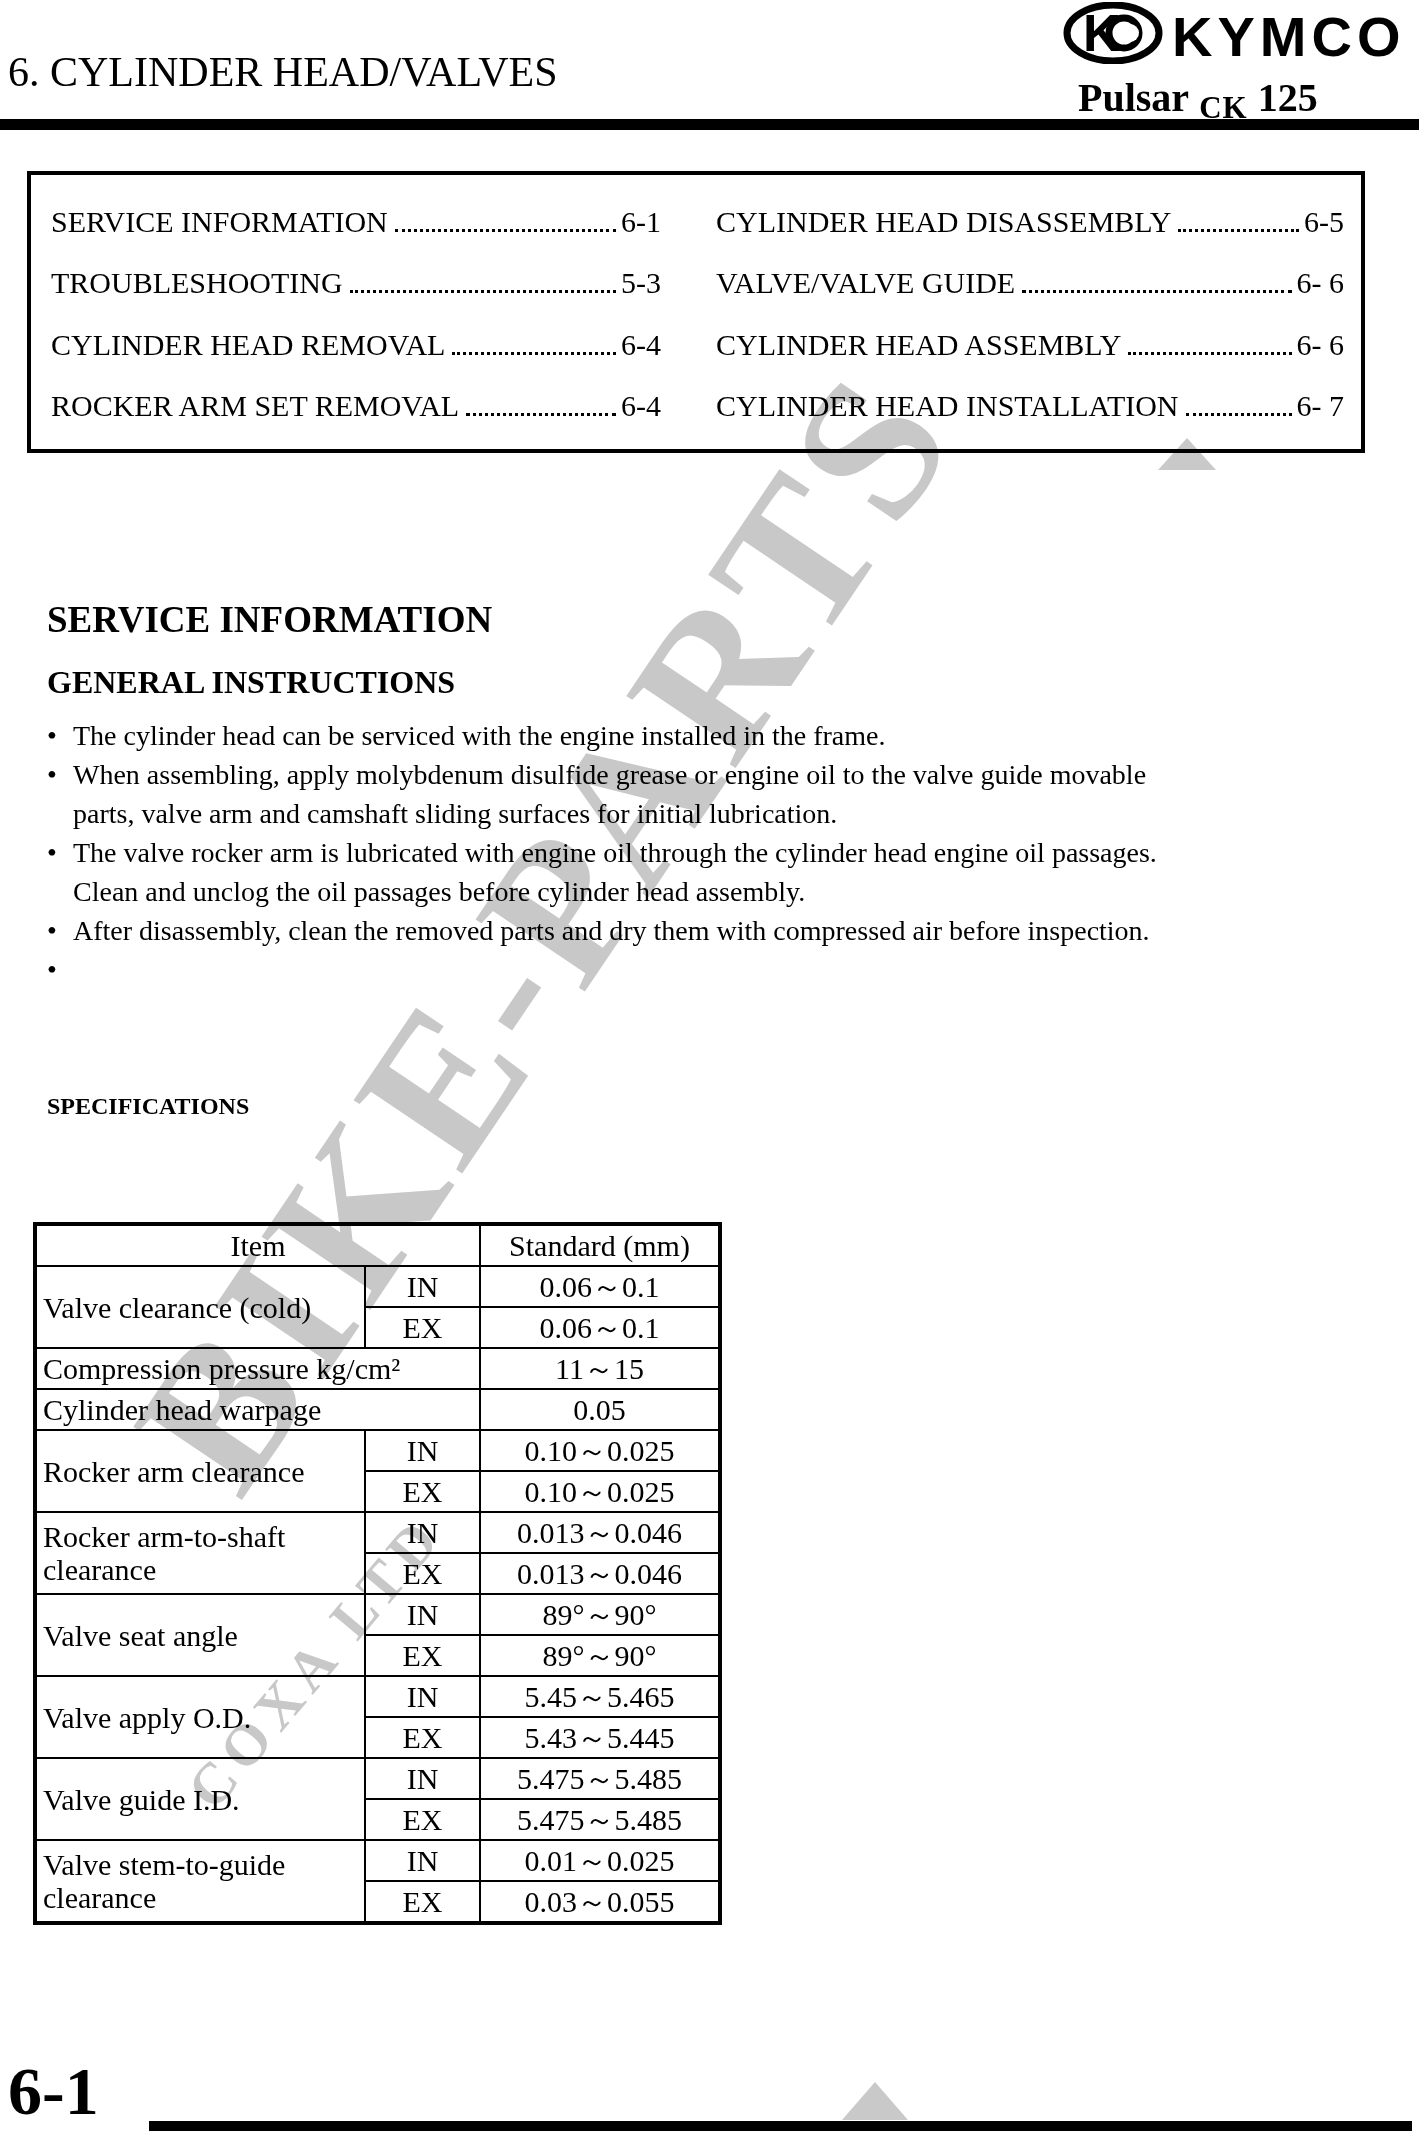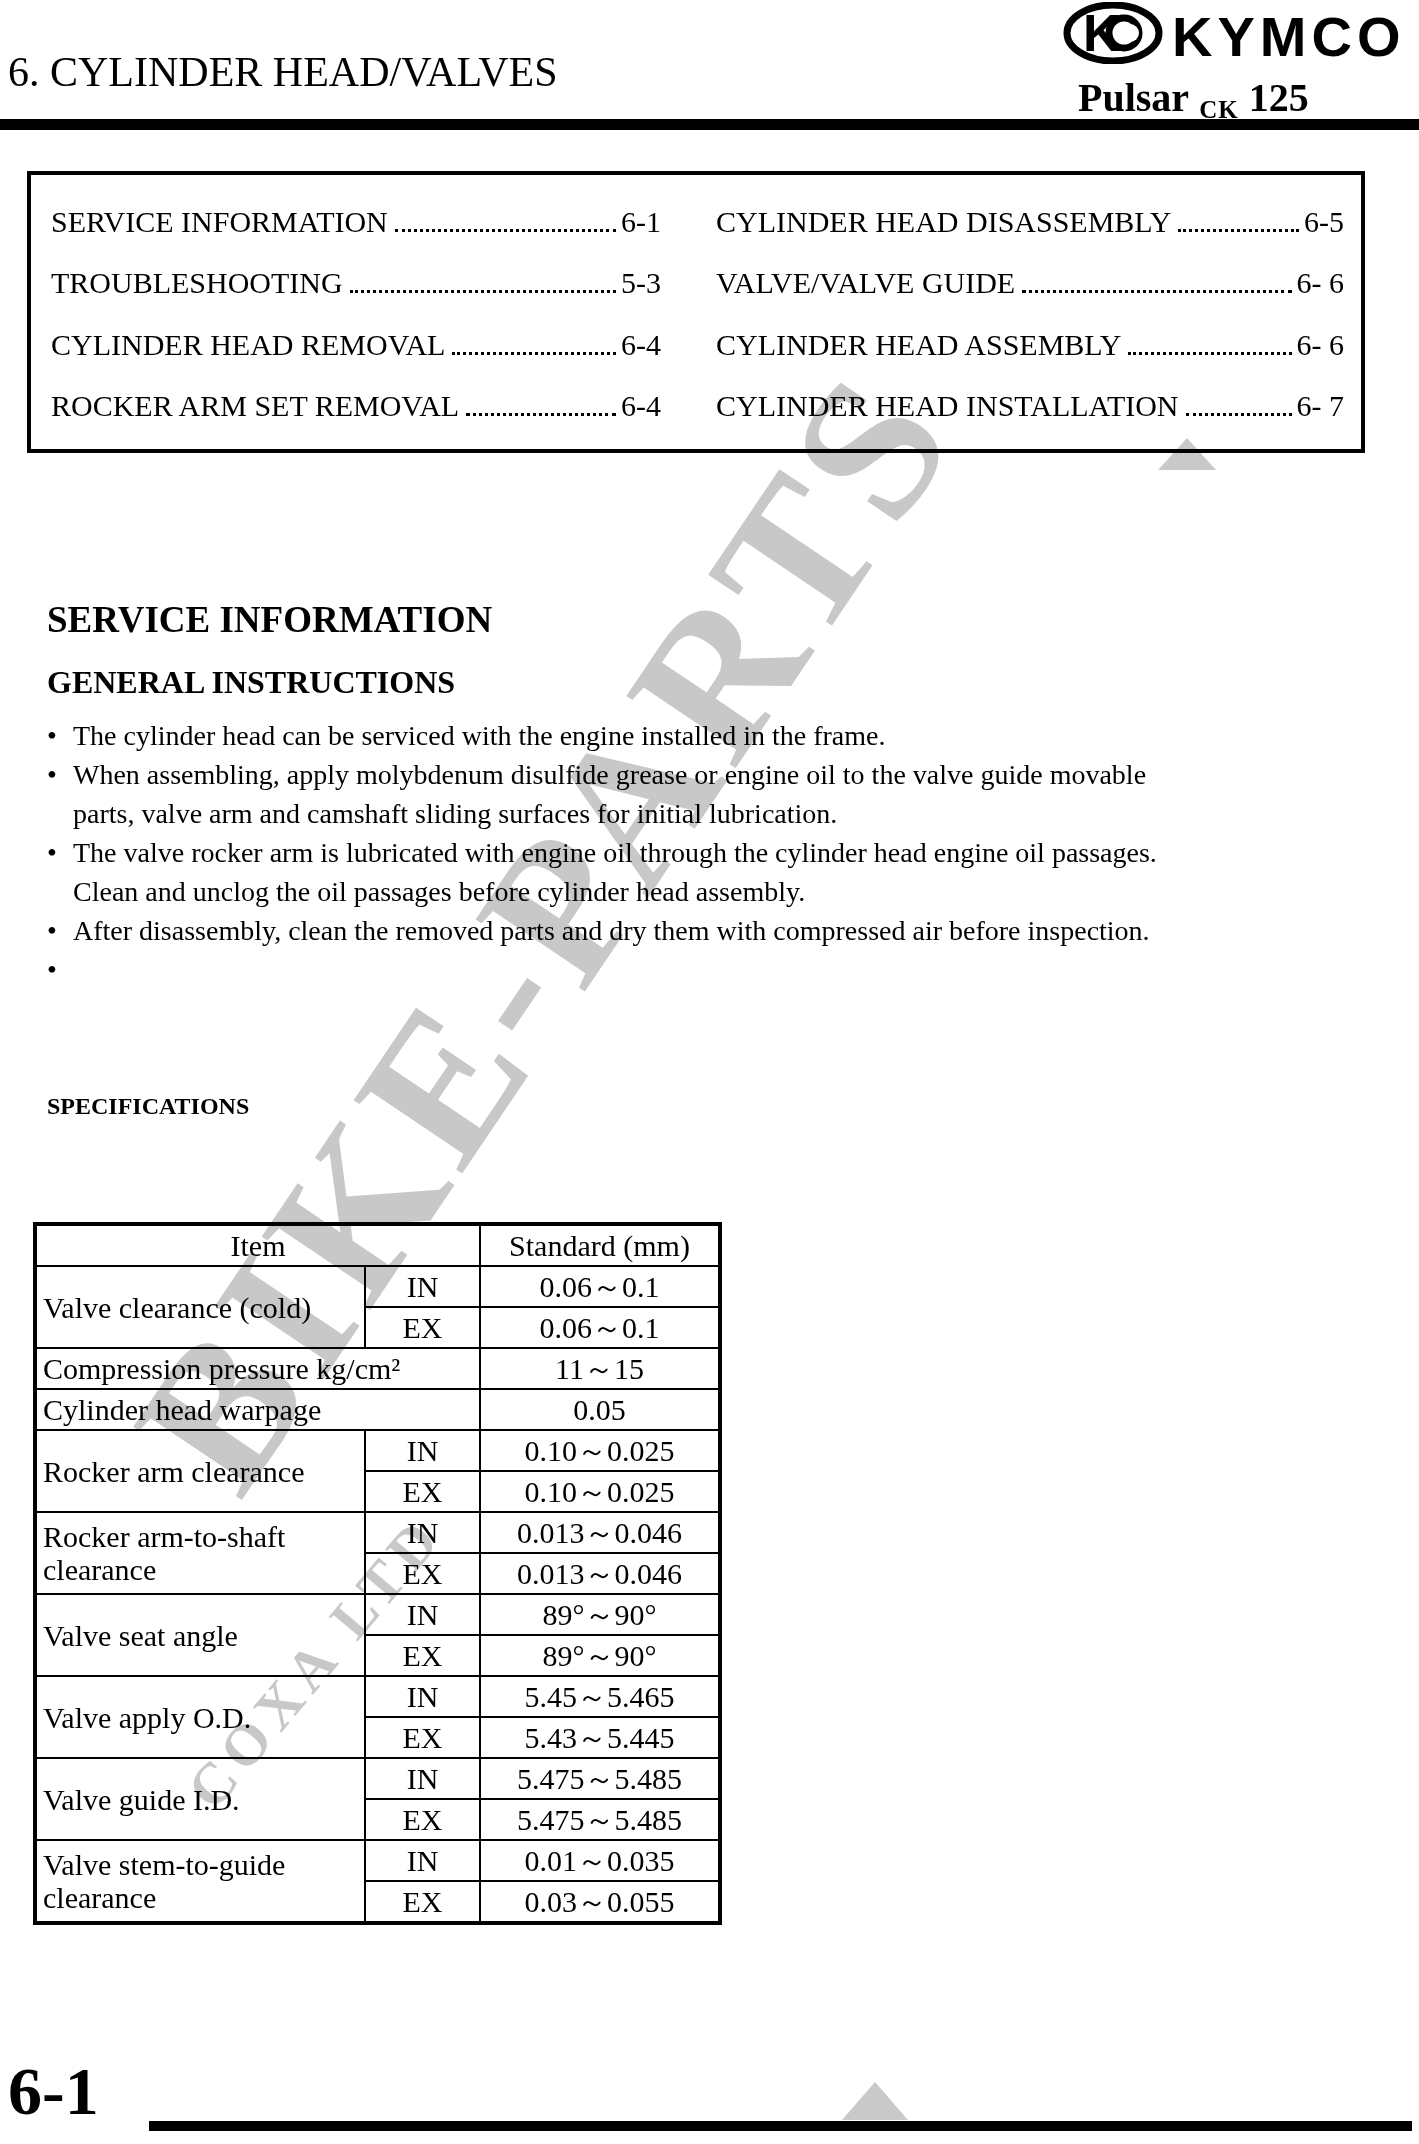--- a/index.html
+++ b/index.html
@@ -25,21 +25,21 @@
 
   
   .chapter-title { position:absolute; left:8px; top:48px;
     font-size:42px; font-weight:normal; white-space:nowrap; }
   .logo { position:absolute; left:1063px; top:2px; width:100px; height:62px; }
   .brand { position:absolute; left:1172px; top:4px;
     font-family:"Liberation Sans","DejaVu Sans",sans-serif;
     font-weight:900; font-size:56px; letter-spacing:5px; white-space:nowrap; }
   .model { position:absolute; left:1078px; top:74px;
     font-size:40px; font-weight:bold; white-space:nowrap; }
-  .model .sub { font-size:25px; position:relative; top:7px; letter-spacing:1px; }
+  .model .sub { font-size:31px; position:relative; top:7px; letter-spacing:1px; }
   .header-bar { position:absolute; left:0; top:119px; width:1419px; height:11px;
     background:#000; }
 
   
   .toc { position:absolute; left:27px; top:171px; width:1338px; height:282px;
     border:4px solid #000; box-sizing:border-box; display:flex; }
   .toc-col { display:flex; flex-direction:column; justify-content:space-between;
     padding:30px 0 26px 0; font-size:30px; }
   .toc-col-left  { margin-left:20px; width:610px; }
   .toc-col-right { margin-left:55px; width:628px; }
@@ -251,21 +251,21 @@
         <td class="c-mid">IN</td>
         <td class="c-val">5.475～5.485</td>
       </tr>
       <tr>
         <td class="c-mid">EX</td>
         <td class="c-val">5.475～5.485</td>
       </tr>
       <tr>
         <td class="c-item" rowspan="2">Valve stem-to-guide clearance</td>
         <td class="c-mid">IN</td>
-        <td class="c-val">0.01～0.035</td>
+        <td class="c-val">0.01～0.025</td>
       </tr>
       <tr>
         <td class="c-mid">EX</td>
         <td class="c-val">0.03～0.055</td>
       </tr>
     </tbody>
       </table>
 
     <div class="footer-page">6-1</div>
     <div class="footer-line"></div>

